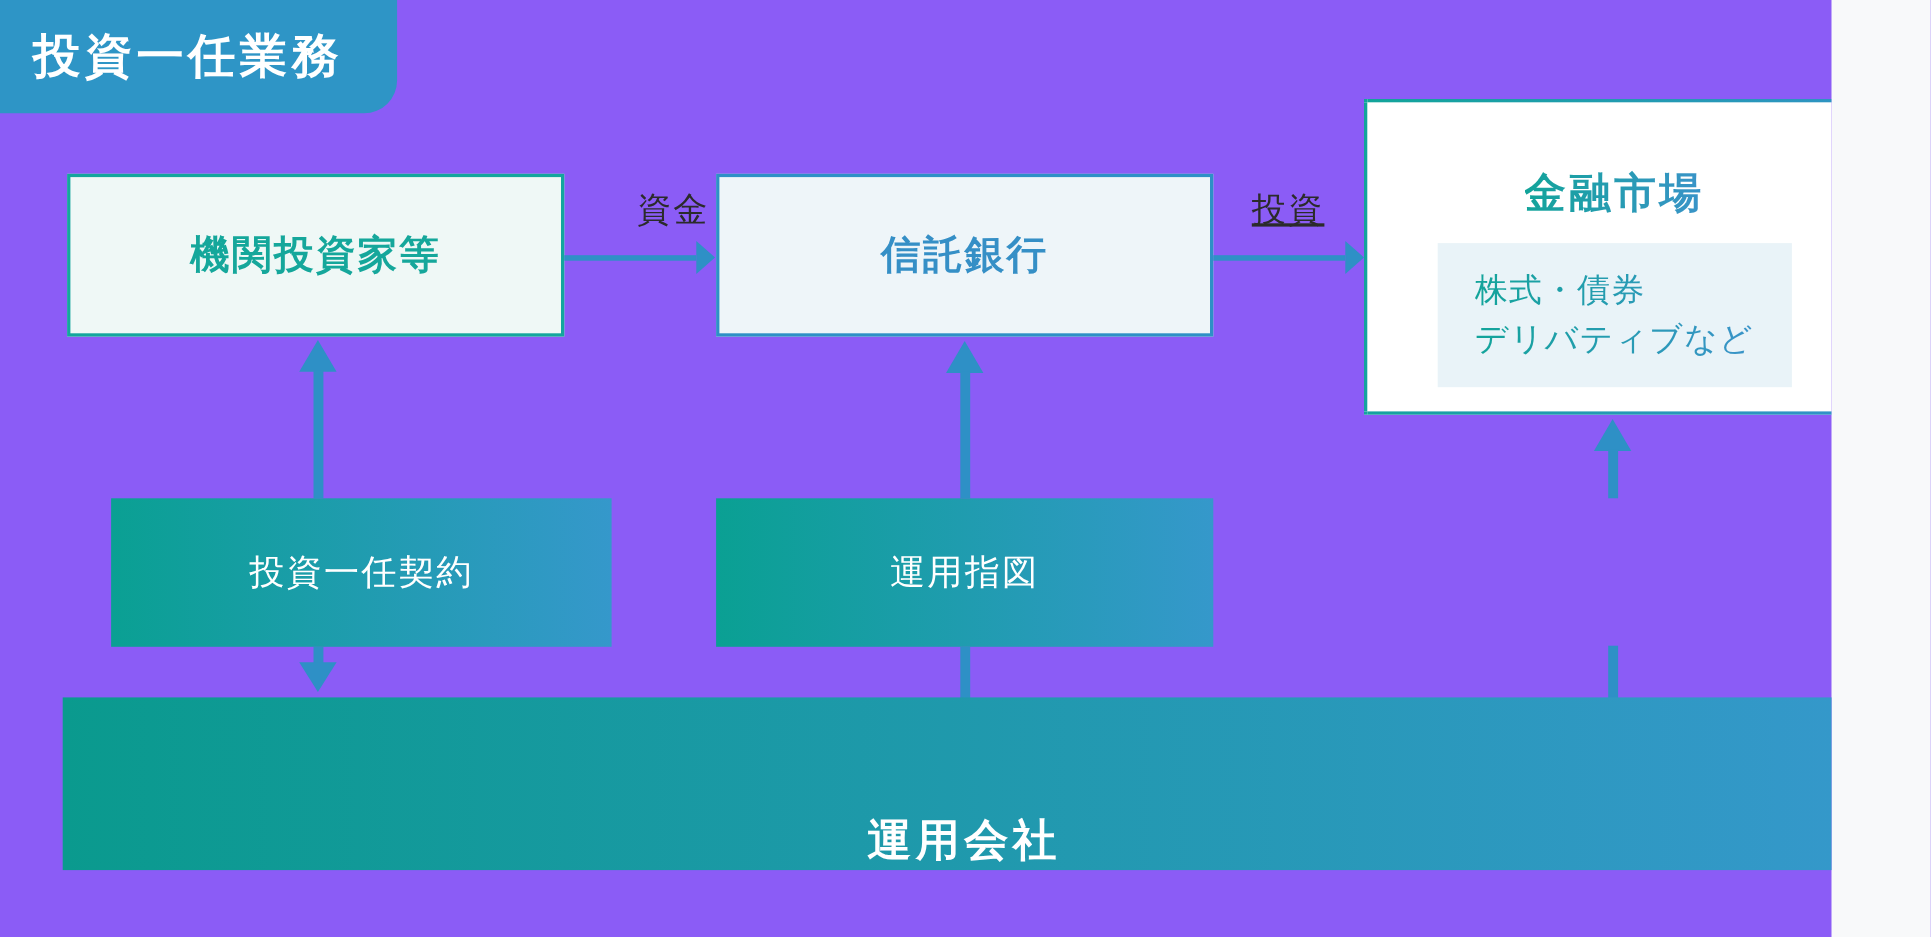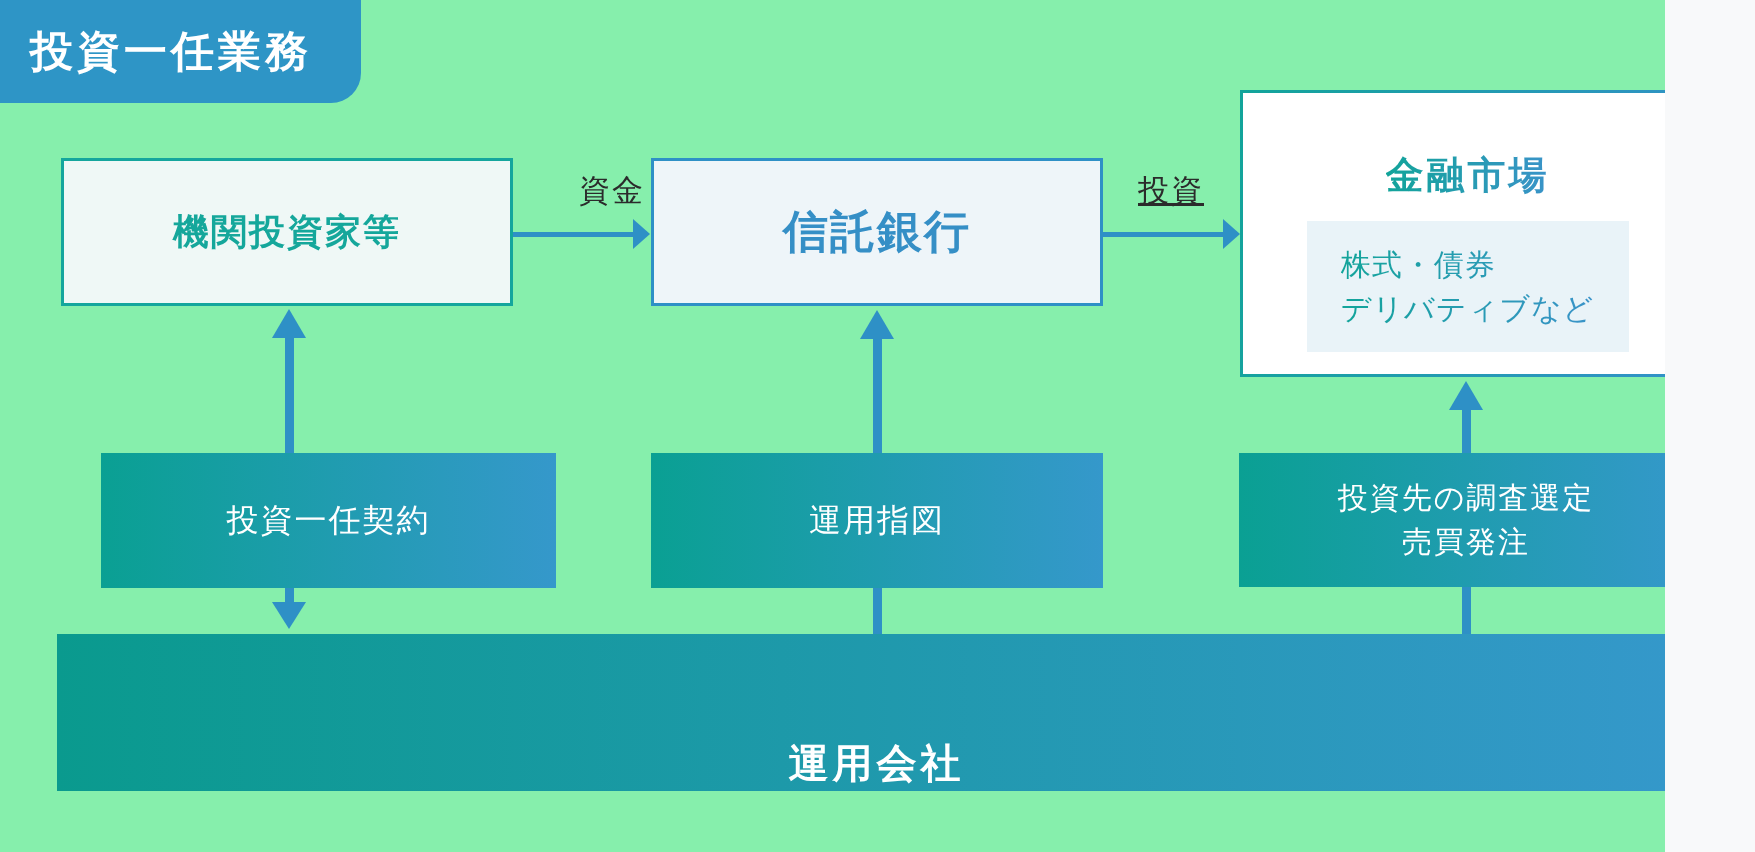--- a/index.html
+++ b/index.html
@@ -3,21 +3,21 @@
 <meta charset="utf-8">
 <style>
   * { margin: 0; padding: 0; box-sizing: border-box; }
   html, body { background: #f8f9fa; }
   body { font-family: "DejaVu Sans", "Liberation Sans", sans-serif; }
 
   .canvas {
     position: relative;
     width: 1665px;
     height: 852px;
-    background: #86efac;
+    background: #8b5cf6;
     overflow: hidden;
   }
 
   
   .badge {
     position: absolute; left: 0; top: 0;
     width: 361px; height: 103px;
     background: #2e95c6;
     border-radius: 0 0 30px 0;
     color: #ffffff;
@@ -33,21 +33,21 @@
     font-weight: bold;
   }
   .box-investors {
     left: 61px; top: 158px; width: 452px; height: 148px;
     background: #eff8f6; border: 3px solid #14a69d;
     color: #15a79b; font-size: 36px; letter-spacing: 2px;
   }
   .box-trustbank {
     left: 651px; top: 158px; width: 452px; height: 148px;
     background: #eef5f9; border: 3px solid #2e90c6;
-    color: #358fc6; font-size: 45px; letter-spacing: 2px;
+    color: #358fc6; font-size: 36px; letter-spacing: 2px;
   }
   .box-market {
     left: 1240px; top: 90px; width: 455px; height: 287px;
     background: #ffffff;
     border: 3px solid #2398b5;
     border-image: linear-gradient(100deg, #12a49a, #3391c9) 1;
     display: flex; flex-direction: column; align-items: center;
     padding-top: 36px;
   }
   .market-title {
@@ -178,24 +178,18 @@
   <div class="shaft-v" style="left:1462px; top:587px; height:48px;"></div>
 
   <div class="gbox gbox-contract">
     <span>投資一任契約</span>
   </div>
 
   <div class="gbox gbox-instruction">
     <span>運用指図</span>
   </div>
 
-  <div class="gbox gbox-research">
-    <div>
-      <span>投資先の調査選定</span><br>
-      <span>売買発注</span>
-    </div>
-  </div>
 
   <div class="bar-company">
     <span>運用会社</span>
   </div>
 
 </div>
 
 </body></html>

